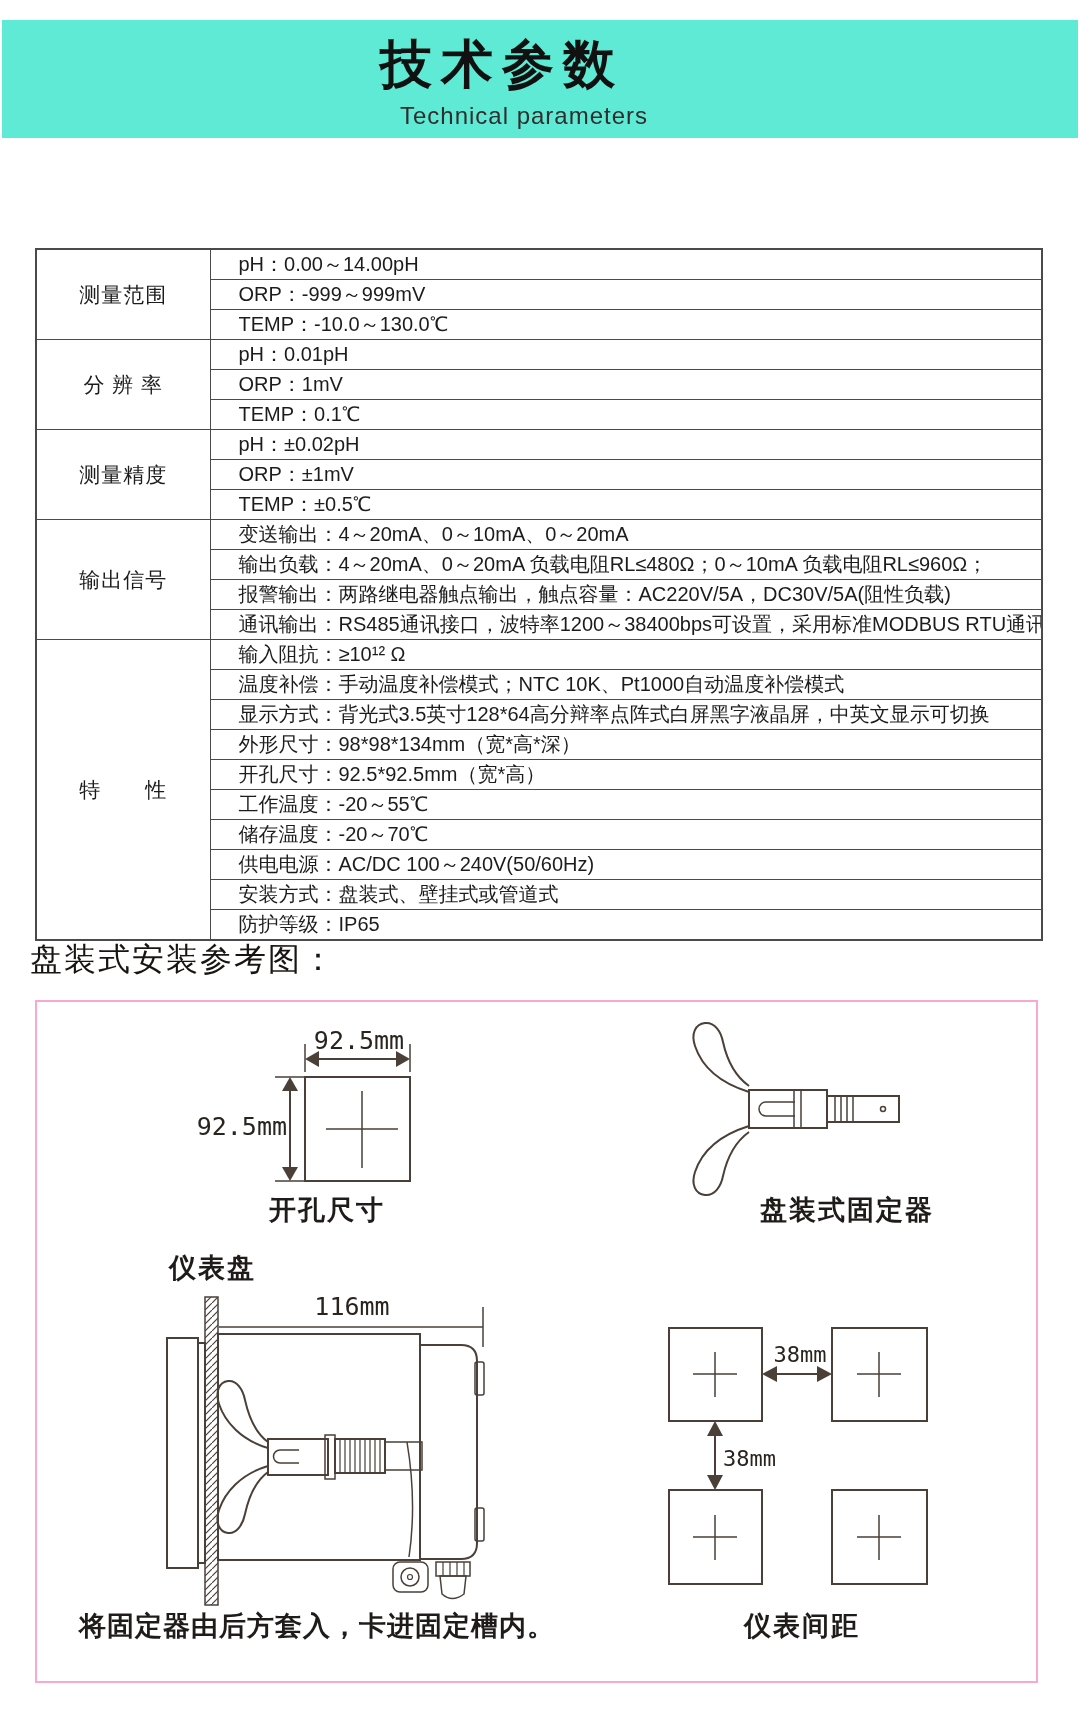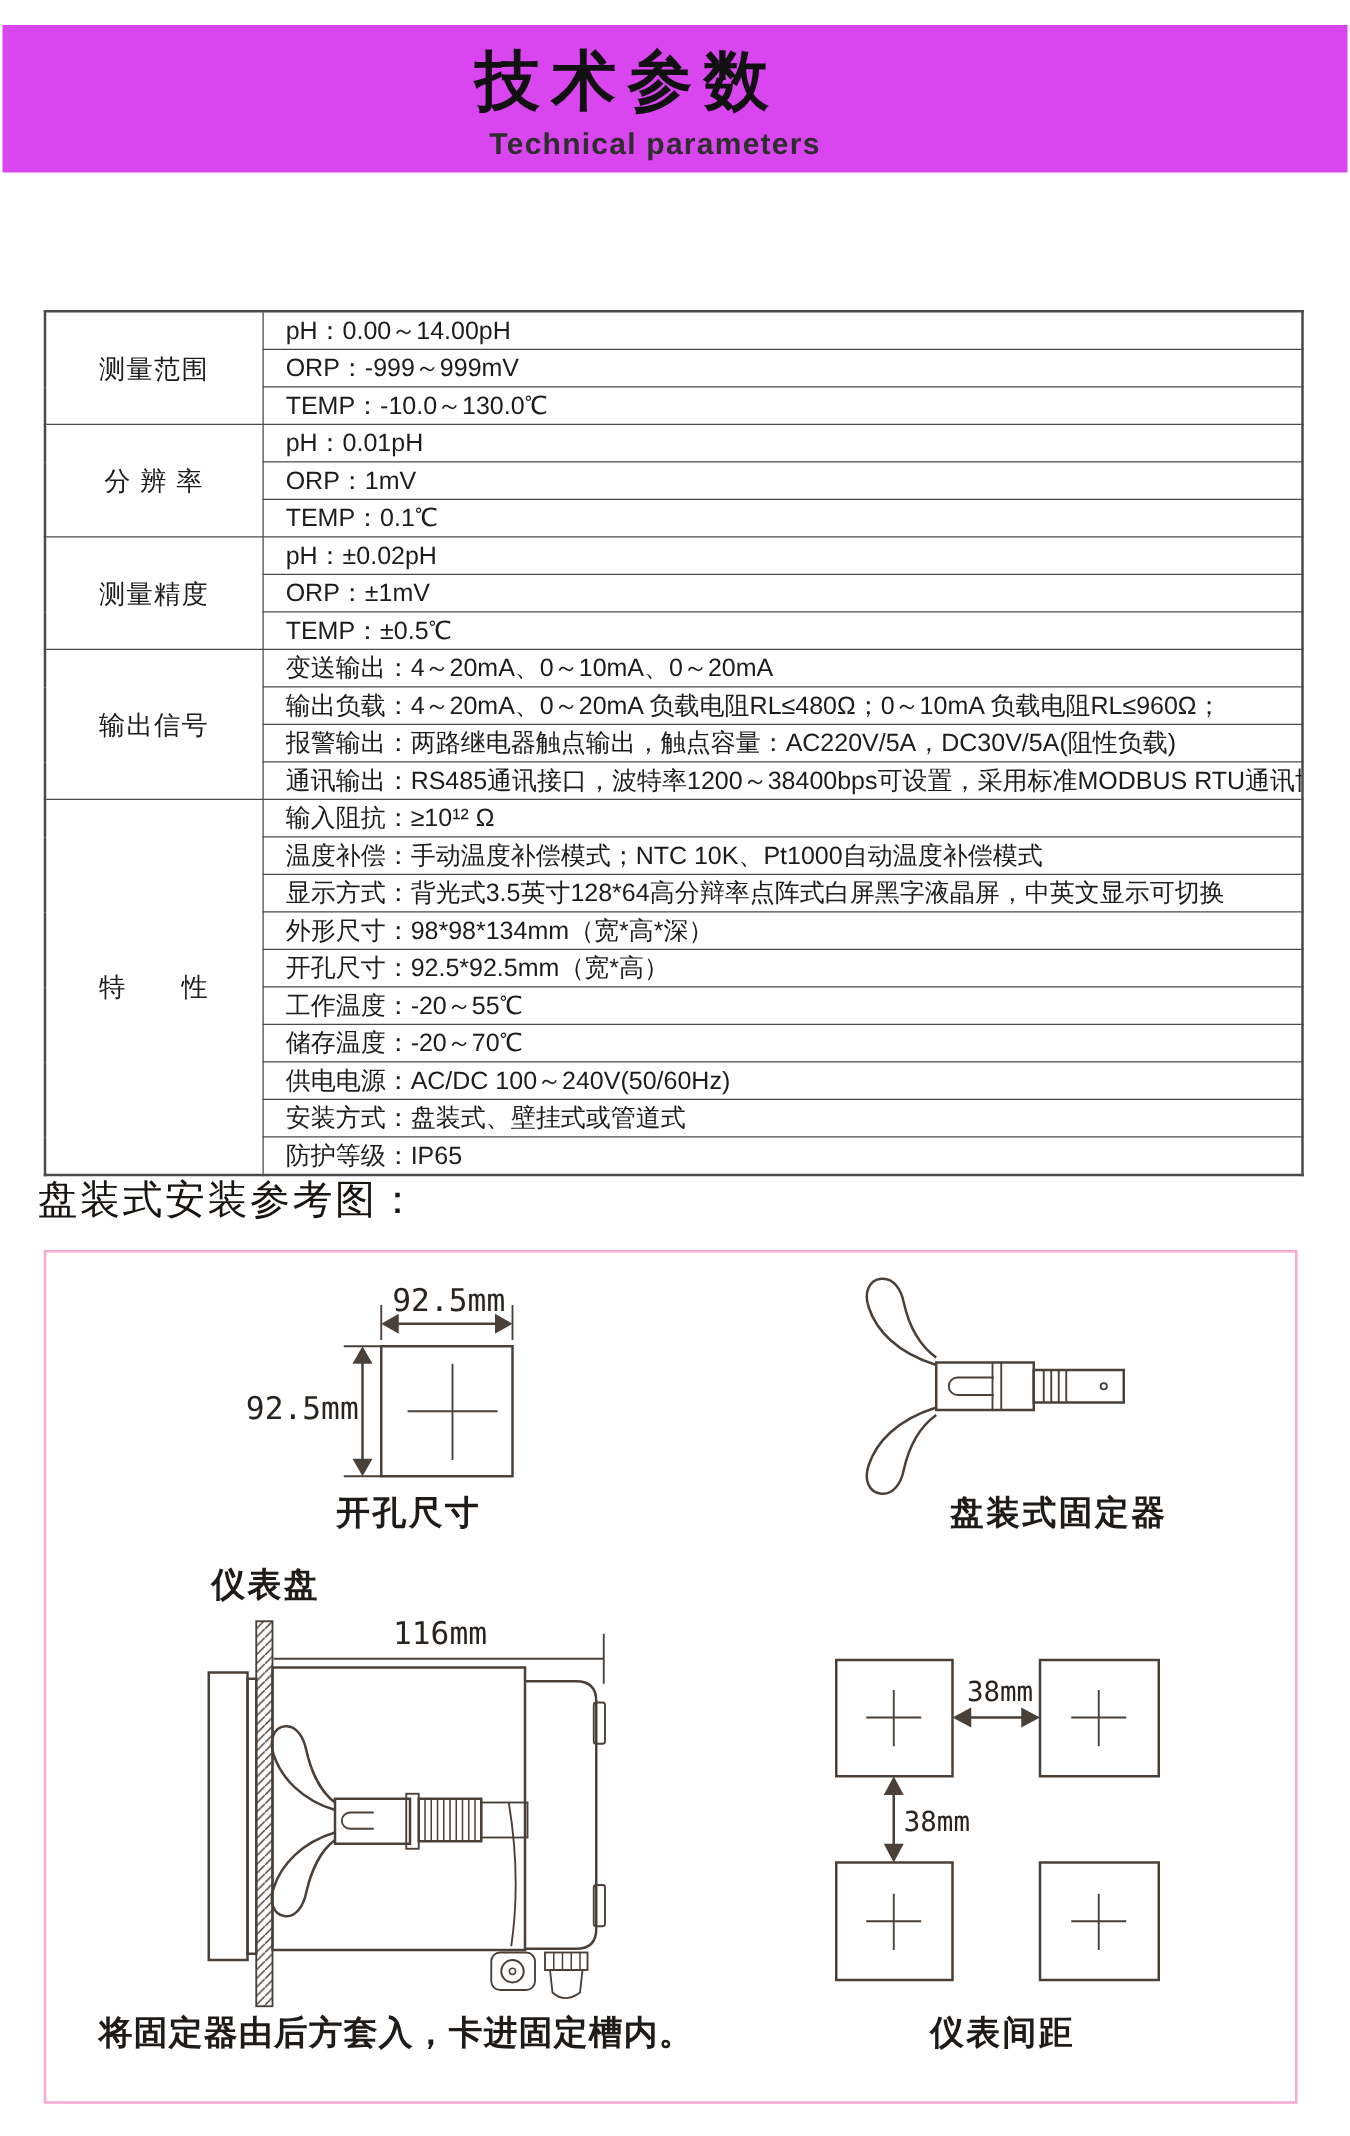--- a/index.html
+++ b/index.html
@@ -3,47 +3,47 @@
 <meta charset="utf-8">
 <style>
   html,body{margin:0;padding:0;background:#fff;}
   .page{
     position:relative;width:1080px;height:1709px;background:#ffffff;
     font-family:"Liberation Sans",sans-serif;color:#1c1c1c;overflow:hidden;
   }
   
   .banner{
     position:absolute;left:2px;top:20px;width:1076px;height:118px;
-    background:#d946ef;text-align:center;padding-right:76px;box-sizing:border-box;
+    background:#5eead4;text-align:center;padding-right:76px;box-sizing:border-box;
   }
   .banner-title{
     padding-top:10px;font-size:52px;font-weight:900;letter-spacing:9px;color:#111;
   }
   .banner-sub{
-    margin-top:2px;font-size:24px;font-weight:700;letter-spacing:1px;color:#2e2e2e;margin-left:44px;
+    margin-top:2px;font-size:24px;font-weight:400;letter-spacing:1px;color:#2e2e2e;margin-left:44px;
   }
   
   .page-title{
     position:absolute;left:35px;top:176px;width:1008px;text-align:center;
     font-size:31px;font-weight:700;letter-spacing:1px;color:#111;
   }
   
   .spec-table{
     position:absolute;left:35px;top:248px;width:1008px;
     border-collapse:collapse;table-layout:fixed;
     border:2.5px solid #4a4a4a;
   }
   .spec-table td{
     border:1.5px solid #4a4a4a;height:29px;font-size:20px;color:#1c1c1c;
     padding:0;vertical-align:middle;white-space:nowrap;overflow:hidden;
   }
   .spec-table .lab{
     width:174px;text-align:center;font-size:21px;letter-spacing:1px;
   }
-  .spec-table .val{padding-left:18px;}
+  .spec-table .val{padding-left:28px;}
   
   .diagram-heading{
     position:absolute;left:30px;top:938px;font-size:32px;font-weight:400;
     letter-spacing:2px;color:#181410;
   }
   .frame{
     position:absolute;left:35px;top:1000px;width:1003px;height:683px;
     border:2px solid #f9a8d4;box-sizing:border-box;
   }
   .frame svg{position:absolute;left:0;top:0;}

